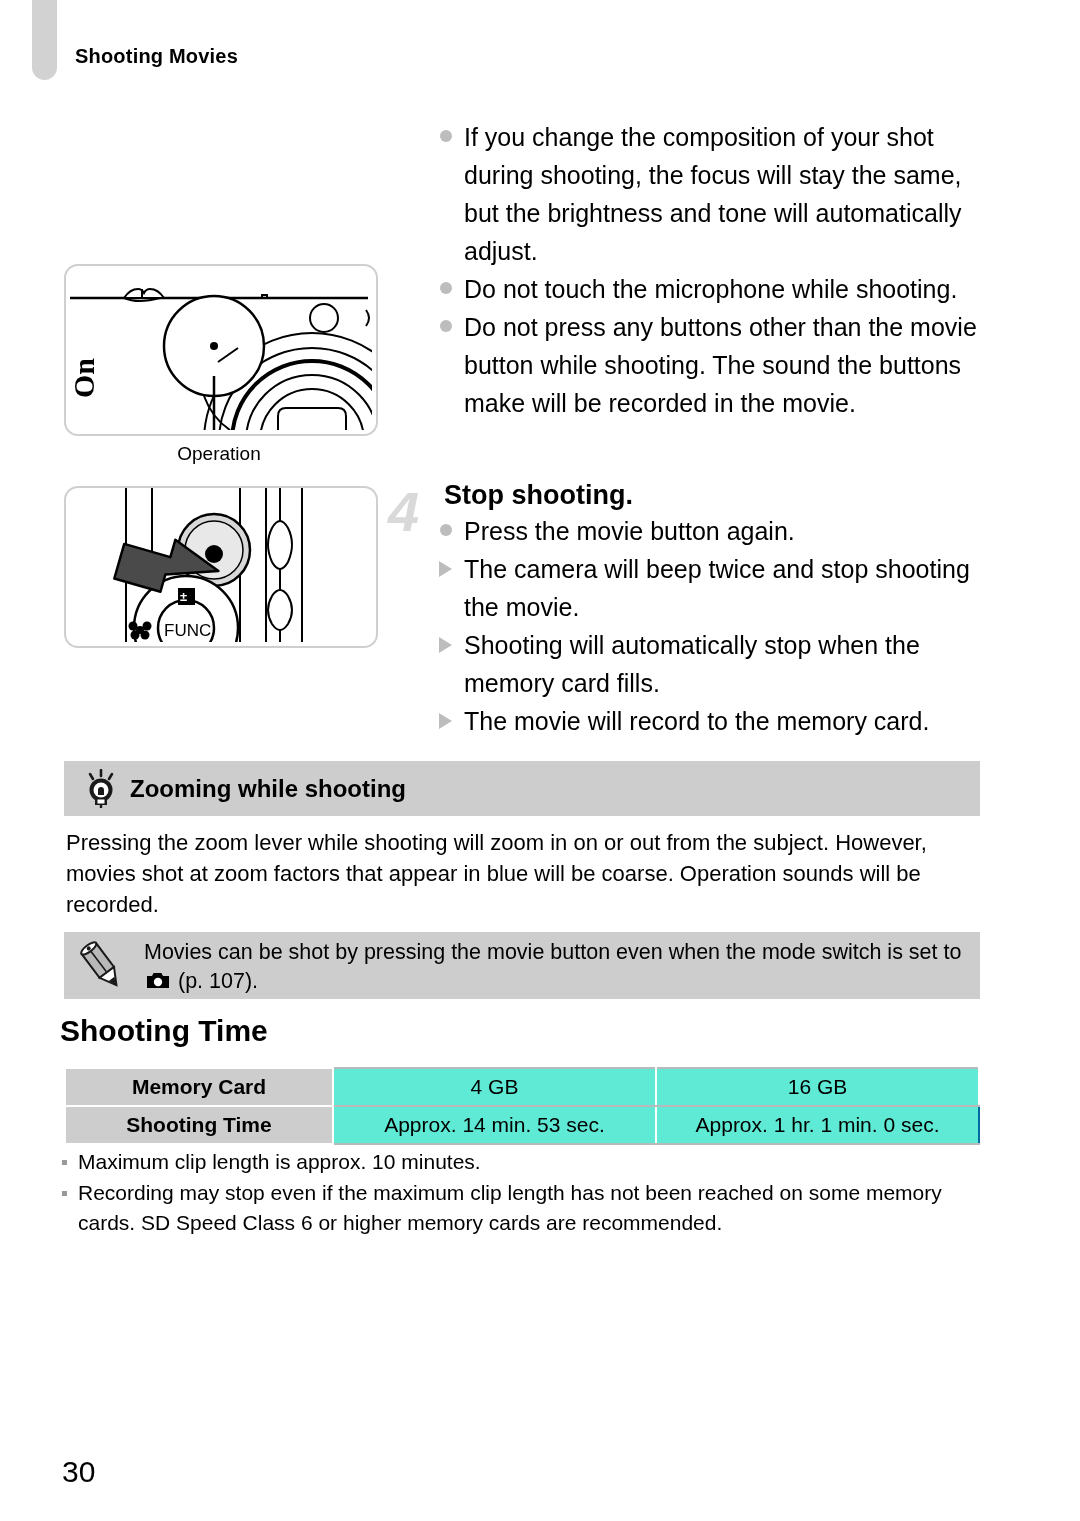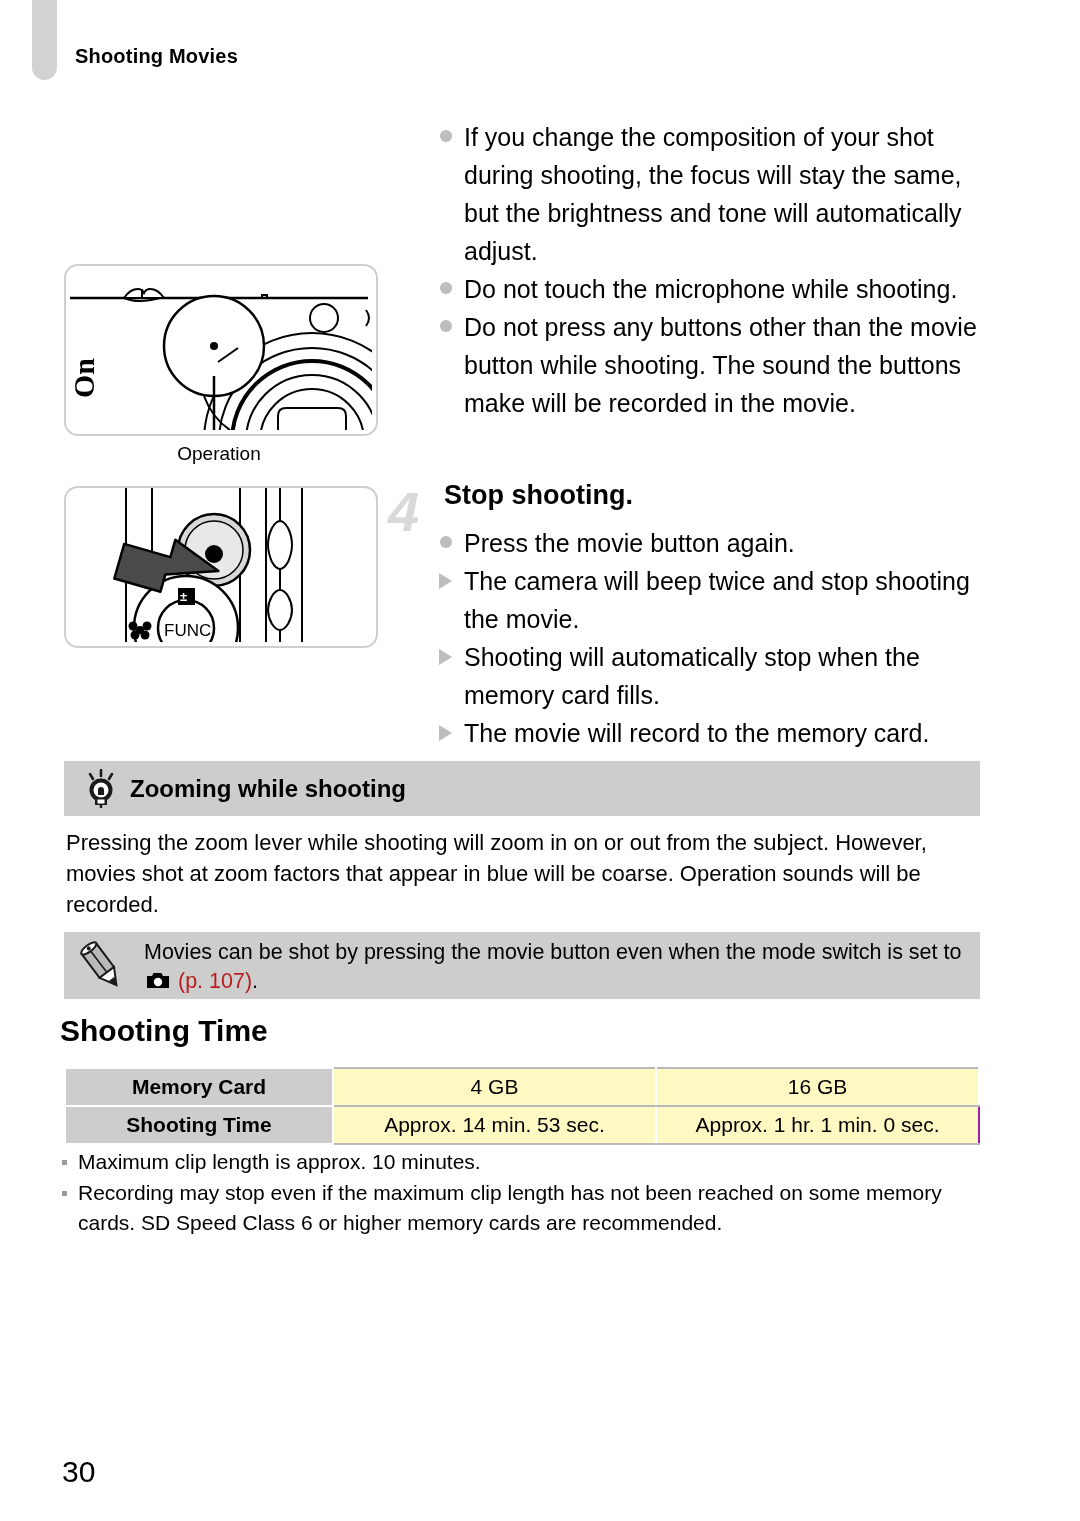--- a/index.html
+++ b/index.html
@@ -101,21 +101,21 @@
     color: #d9d9d9;
     line-height: 1;
     font-style: italic;
   }
   .step-title {
     margin-left: 56px;
     font-size: 27px;
     font-weight: bold;
     line-height: 34px;
   }
-  .step-body { margin-left: 44px; margin-top: 12px; }
+  .step-body { margin-left: 44px; margin-top: 0; }
 
   
   .tip-bar {
     position: absolute;
     left: 64px;
     top: 761px;
     width: 916px;
     height: 55px;
     background: #cdcdcd;
     display: flex;
@@ -153,21 +153,21 @@
   }
   .pencil-icon { position: absolute; left: 16px; top: 8px; width: 44px; height: 52px; }
   .note-text {
     position: absolute;
     left: 80px;
     top: 6px;
     width: 820px;
     font-size: 21.5px;
     line-height: 29px;
   }
-  .link-blue { color: #b91c1c; }
+  .link-blue { color: #000000; }
   .cam-glyph { display: inline-block; vertical-align: -2px; margin: 0 2px; }
 
   
   .section-heading {
     position: absolute;
     left: 60px;
     top: 1014px;
     font-size: 30px;
     font-weight: bold;
   }
@@ -188,28 +188,28 @@
     text-align: center;
     vertical-align: middle;
     padding: 0 4px;
   }
   .spec-table td.rowhead {
     background: #cdcdcd;
     font-weight: bold;
     width: 258px;
   }
   .spec-table td.val {
-    background: #fef9c3;
+    background: #5eead4;
     border-bottom: 2px solid #b9b9b9;
     border-left: 2px solid #b9b9b9;
     border-top: 2px solid #ffffff;
     border-right: 2px solid #ffffff;
   }
   .spec-table tr:first-child td.val { border-top: 2px solid #b9b9b9; }
-  .spec-table tr:last-child td.val:last-child { border-right: 2px solid #a21caf; }
+  .spec-table tr:last-child td.val:last-child { border-right: 2px solid #0369a1; }
 
   
   .footnotes {
     position: absolute;
     left: 60px;
     top: 1147px;
     width: 920px;
     list-style: none;
     margin: 0;
     padding: 0;

